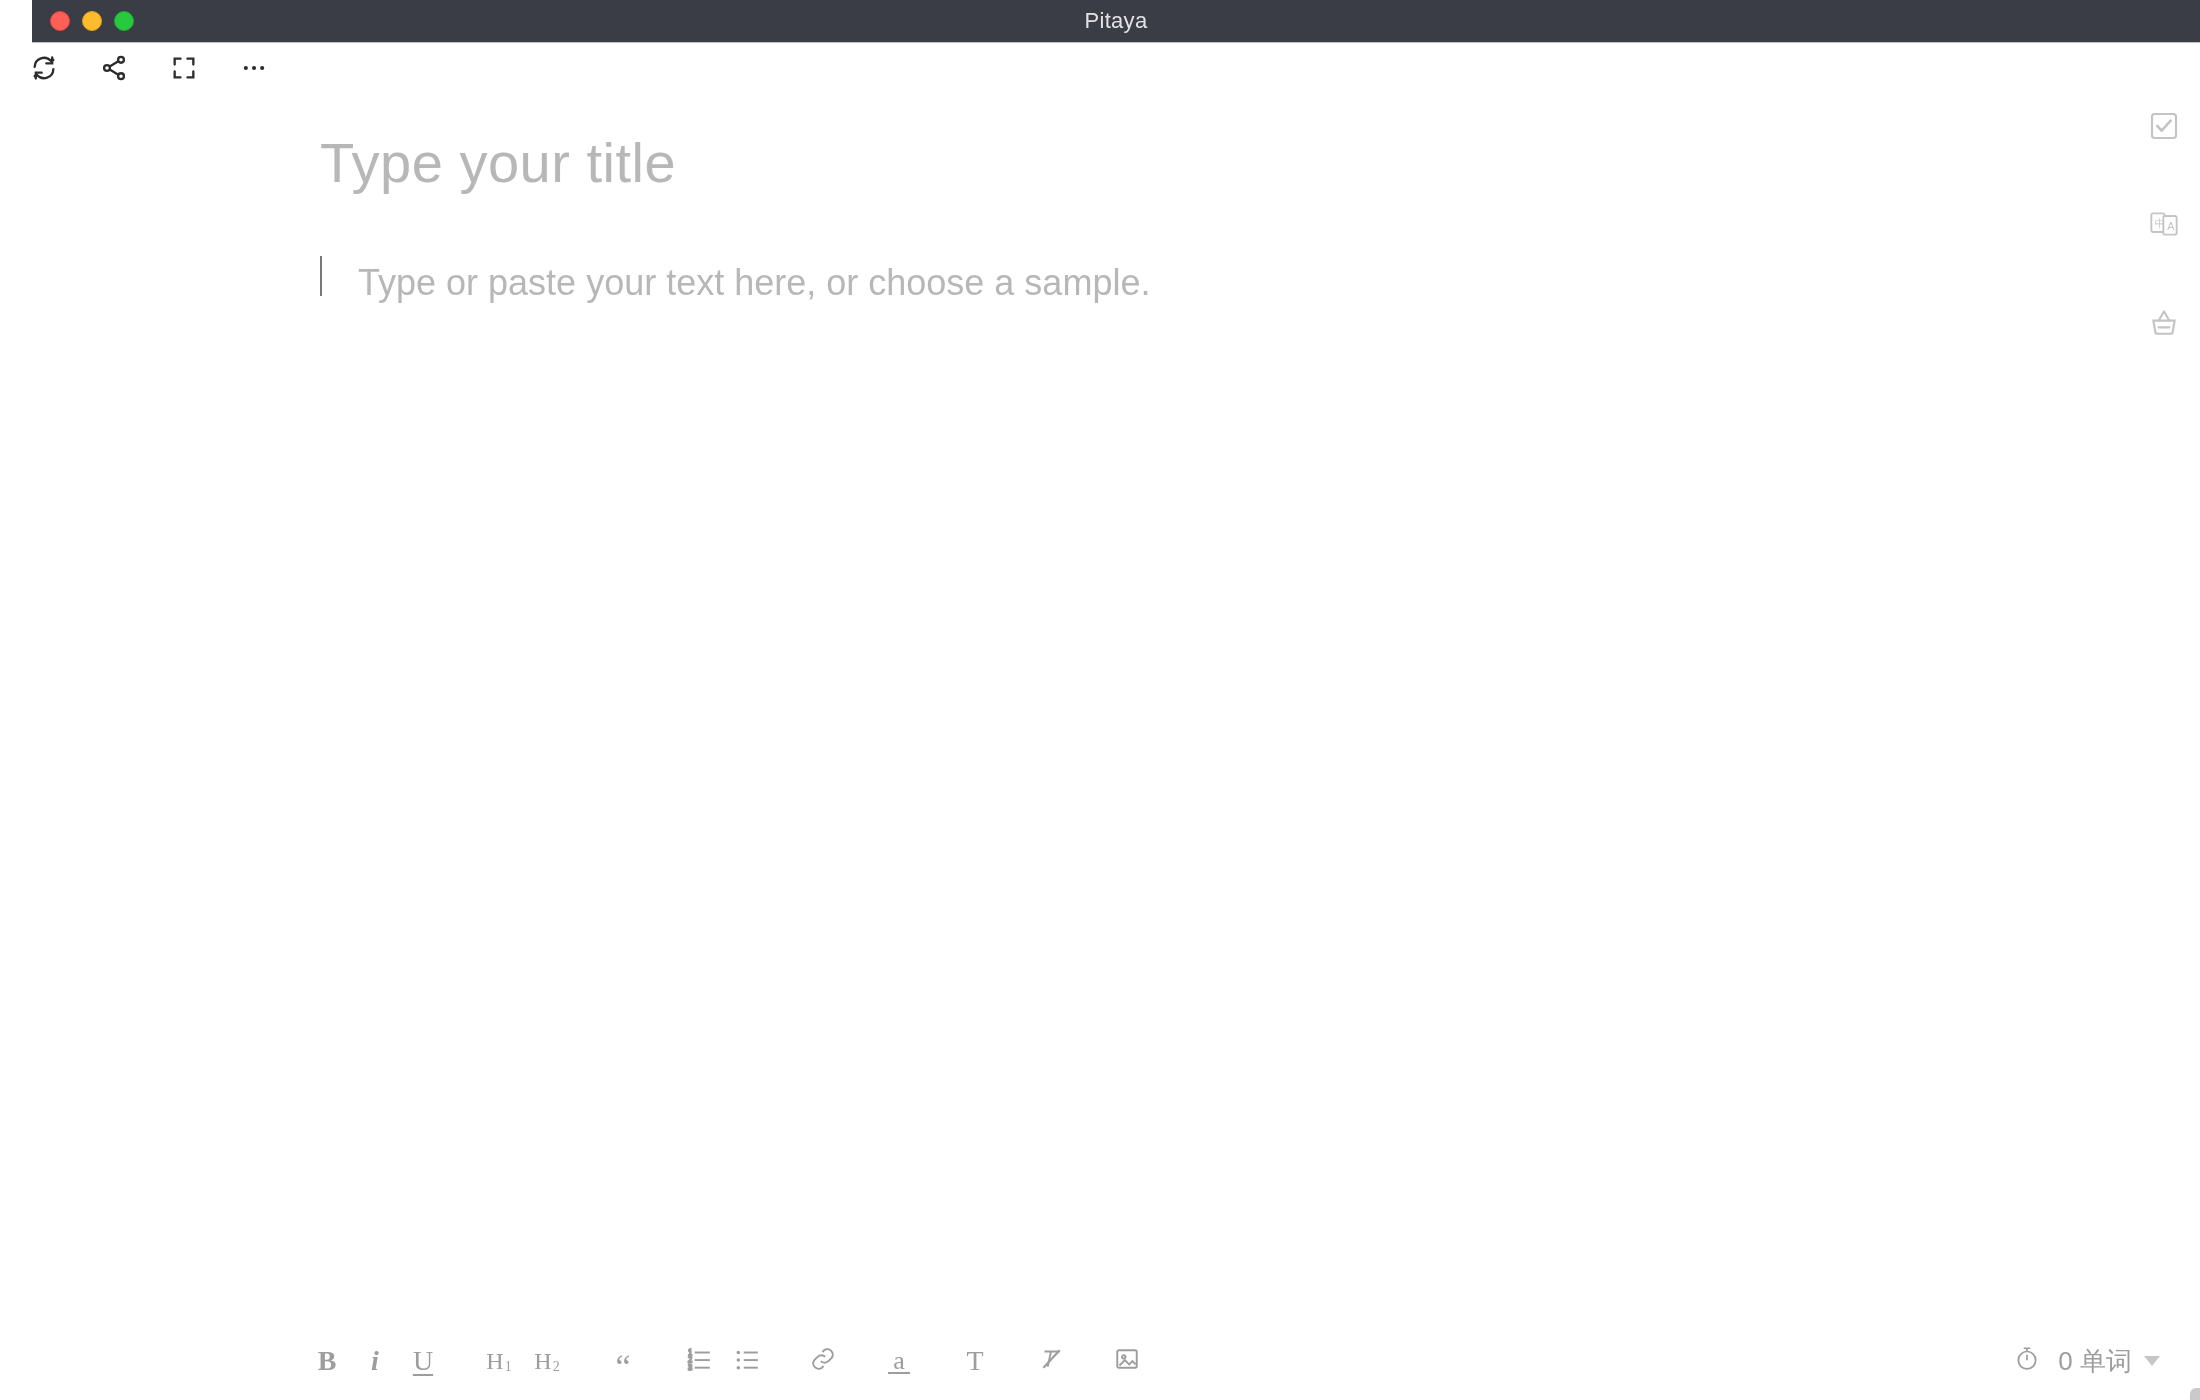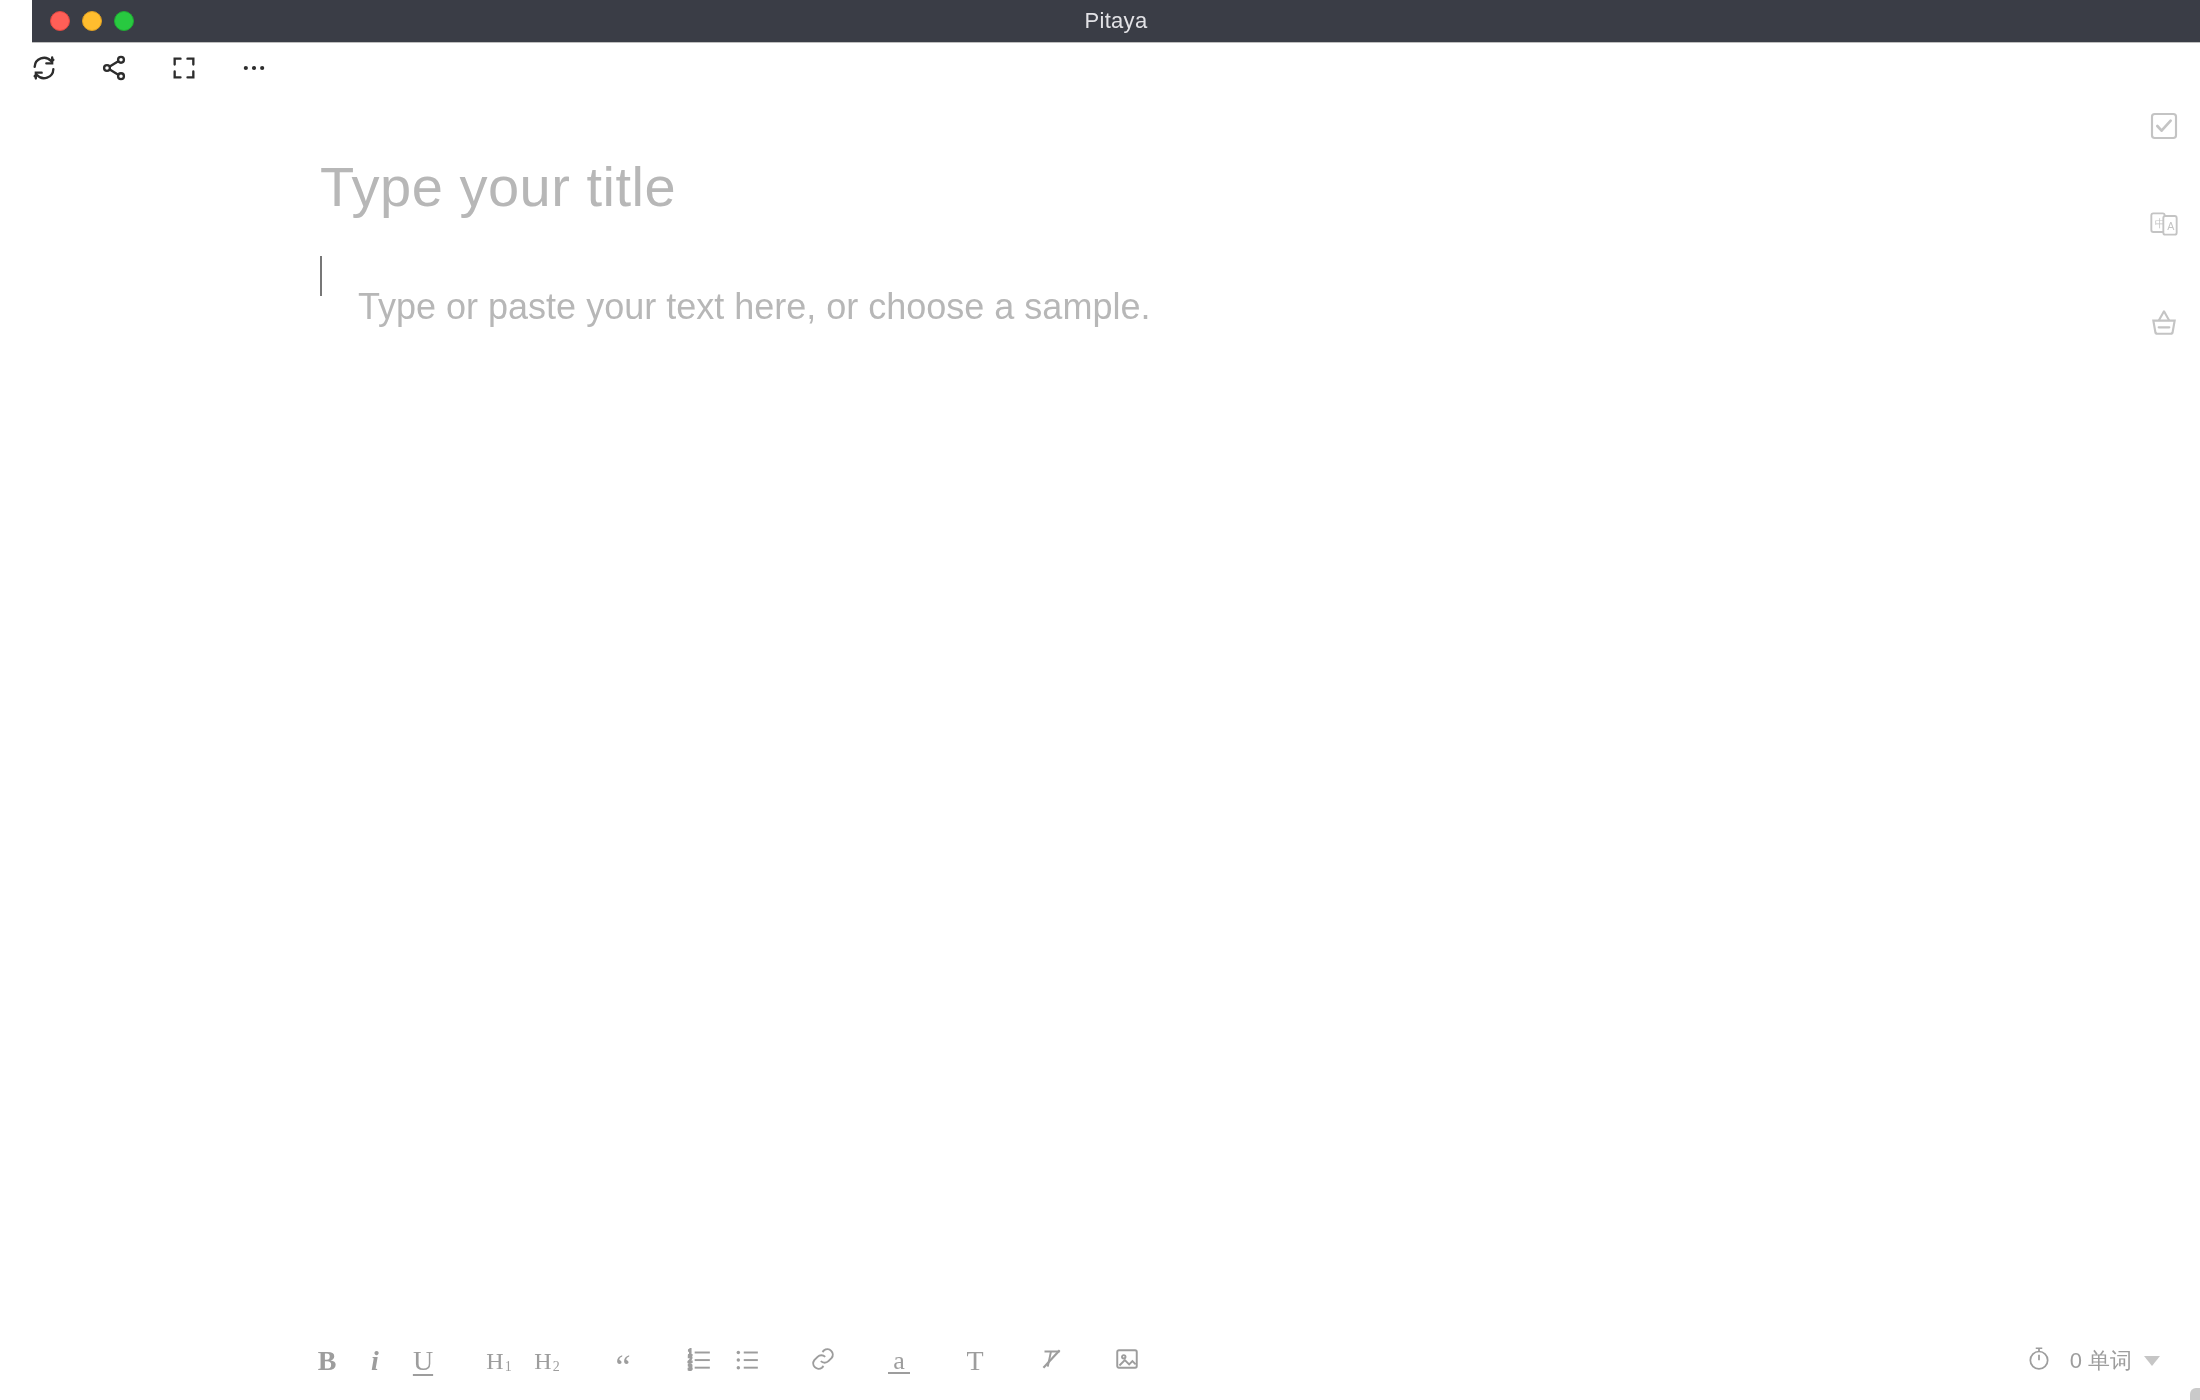--- a/index.html
+++ b/index.html
@@ -105,21 +105,20 @@
     font-family:inherit;
     resize:none;
     padding-left:38px;
   }
   .title-input{
     font-size:56px;
     font-weight:400;
     color:#222;
     padding:0;
     letter-spacing:.5px;
-    margin-top:24px;
   }
   .title-input::placeholder{color:var(--placeholder);}
 
   .body-input{
     margin-top:58px;
     font-size:36px;
     color:#333;
     line-height:1.3;
     height:60px;
   }
@@ -160,21 +159,21 @@
   .fmt.italic .glyph{font-style:italic;font-weight:600;}
   .fmt.underline .glyph{text-decoration:underline;text-underline-offset:4px;}
   .fmt.quote .glyph{font-size:34px;font-family:Georgia,serif;position:relative;top:6px;}
   .fmt.a-underline{position:relative;}
   .fmt.a-underline .glyph{font-size:26px;font-family:"Times New Roman",serif;}
   .fmt.a-underline::after{content:"";position:absolute;left:6px;right:6px;bottom:4px;height:2px;background:var(--muted);}
 
   .wordcount{
     display:flex;align-items:center;gap:18px;
     color:var(--muted);
-    font-size:22px;
+    font-size:26px;
   }
   .wordcount svg{width:26px;height:26px;stroke:var(--muted);fill:none;stroke-width:1.6;}
   .wordcount .chev{width:0;height:0;border-left:8px solid transparent;border-right:8px solid transparent;border-top:10px solid var(--light);margin-left:4px;}
 
   
   .corner-fade{
     position:absolute;
     right:0;bottom:0;
     width:10px;height:12px;
     background:#2b2b2b;

